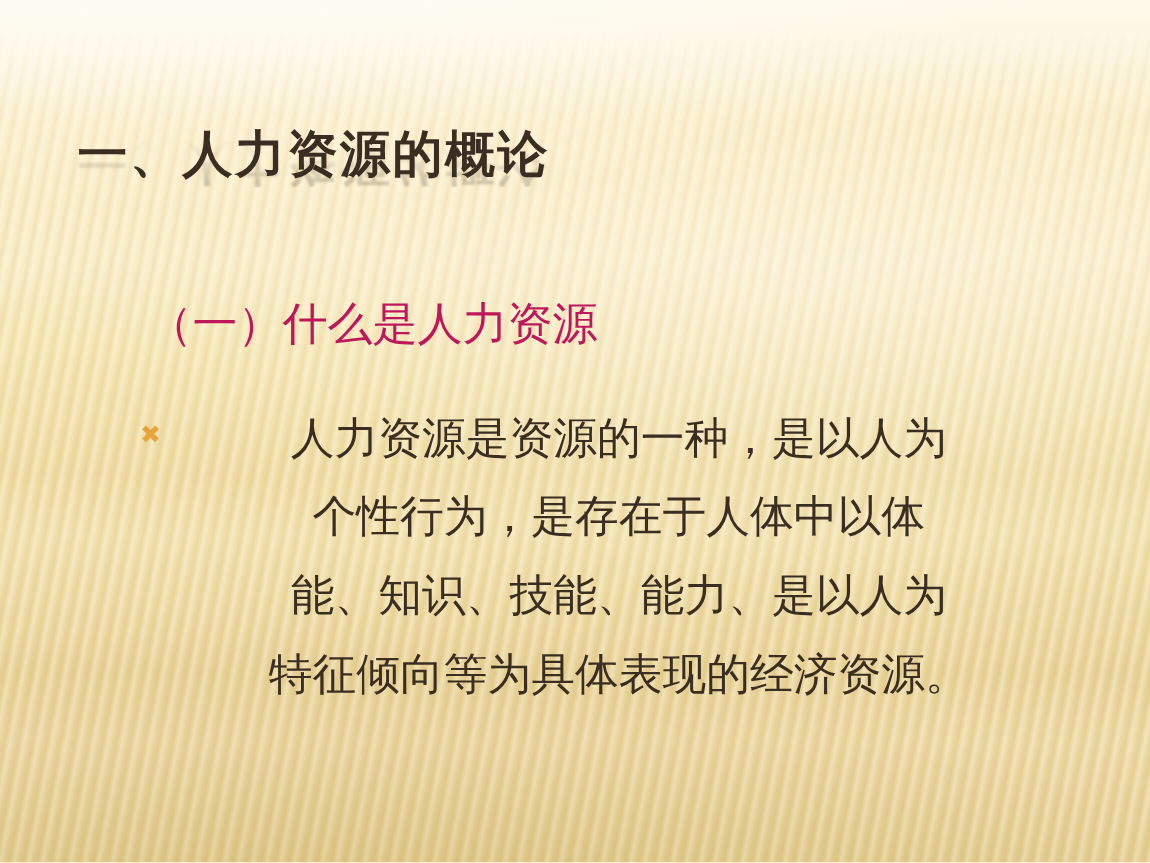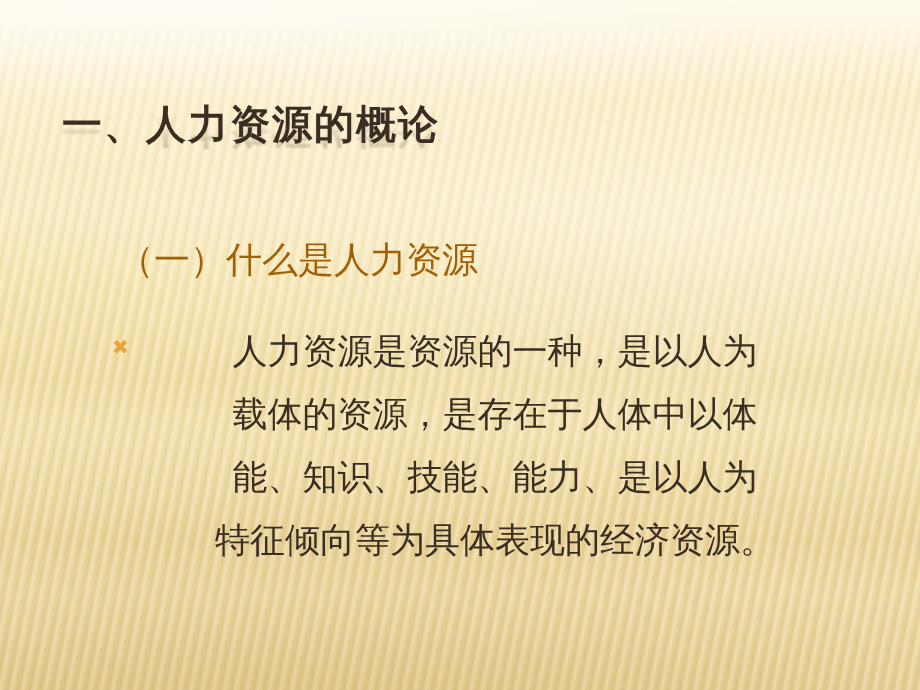--- a/index.html
+++ b/index.html
@@ -149,21 +149,21 @@
   }
 
   
   .subtitle {
     position: absolute;
     left: 118px;
     top: 238px;
     font-family: "DejaVu Serif", "Liberation Serif", serif;
     font-size: 36px;
     line-height: 1.2;
-    color: #a16207;
+    color: #be185d;
     white-space: nowrap;
   }
 
   
   .bullet-block {
     position: absolute;
     left: 112px;
     top: 320px;
     width: 740px;
     display: flex;
@@ -211,20 +211,20 @@
       <div class="title">一、人力资源的概论</div>
       <div class="title-reflection" aria-hidden="true">一、人力资源的概论</div>
     </div>
 
     <div class="subtitle">（一）什么是人力资源</div>
 
     <div class="bullet-block">
       <span class="bullet-mark">✖</span>
       <div class="bullet-text">
         <span class="ln">人力资源是资源的一种，是以人为</span>
-        <span class="ln">载体的资源，是存在于人体中以体</span>
+        <span class="ln">个性行为，是存在于人体中以体</span>
         <span class="ln">能、知识、技能、能力、是以人为</span>
         <span class="ln">特征倾向等为具体表现的经济资源。</span>
       </div>
     </div>
 
   </div>
 </div>
 
 </body></html>

